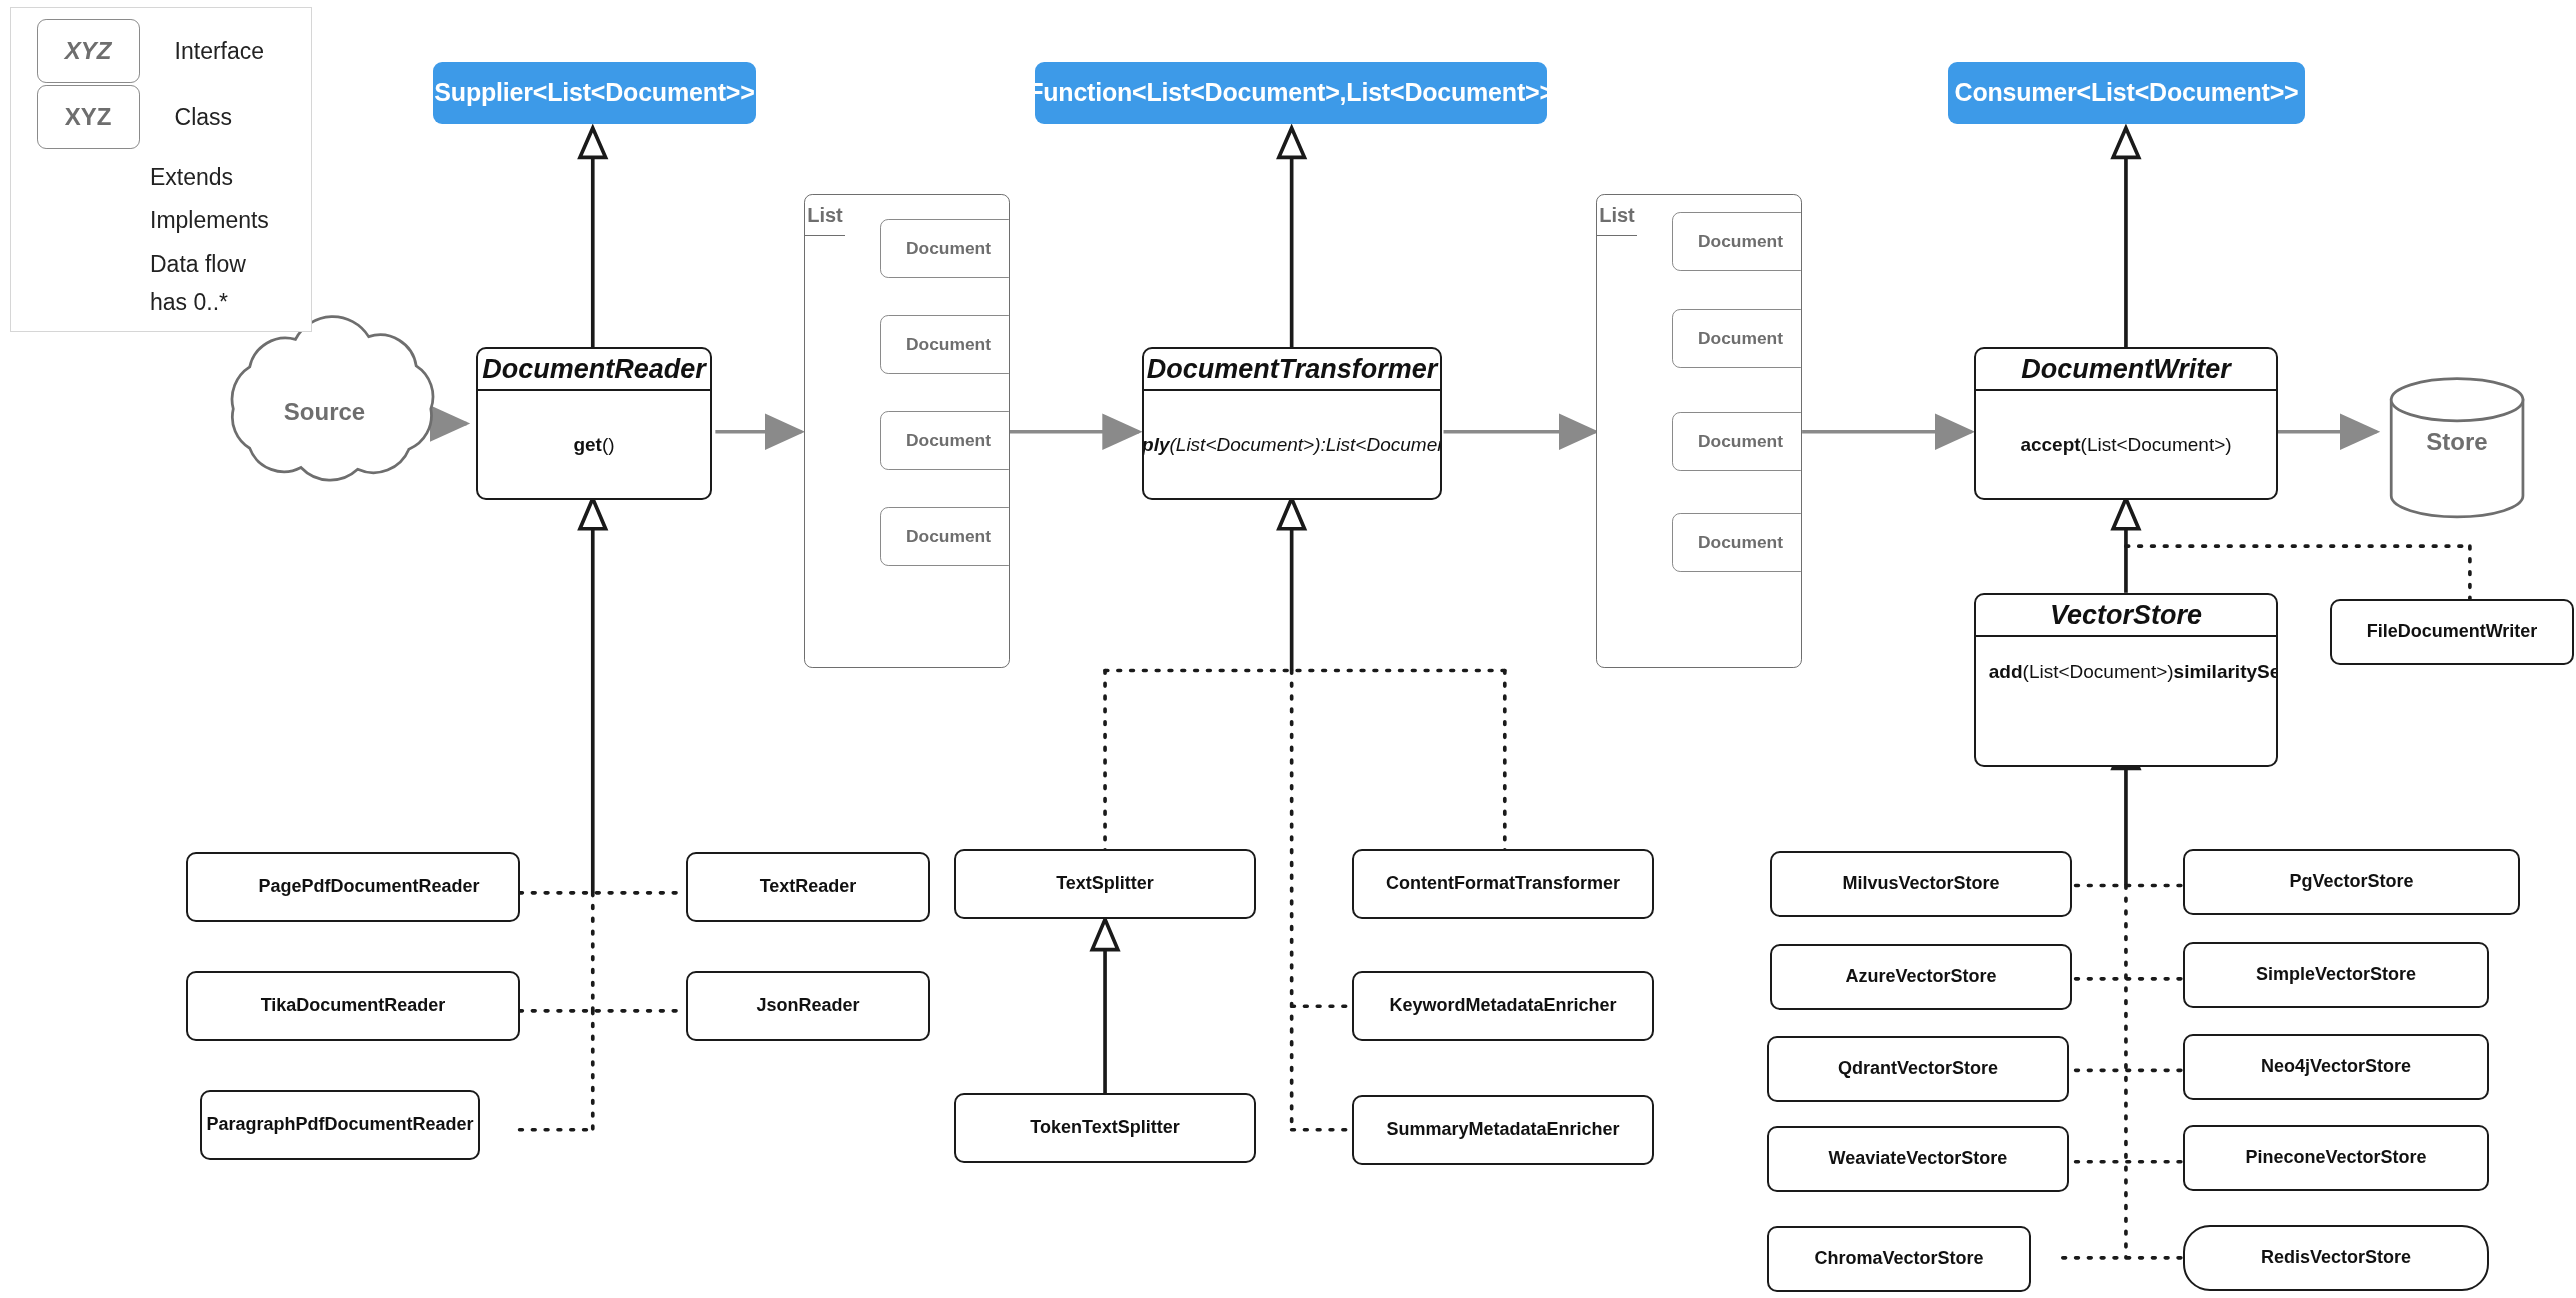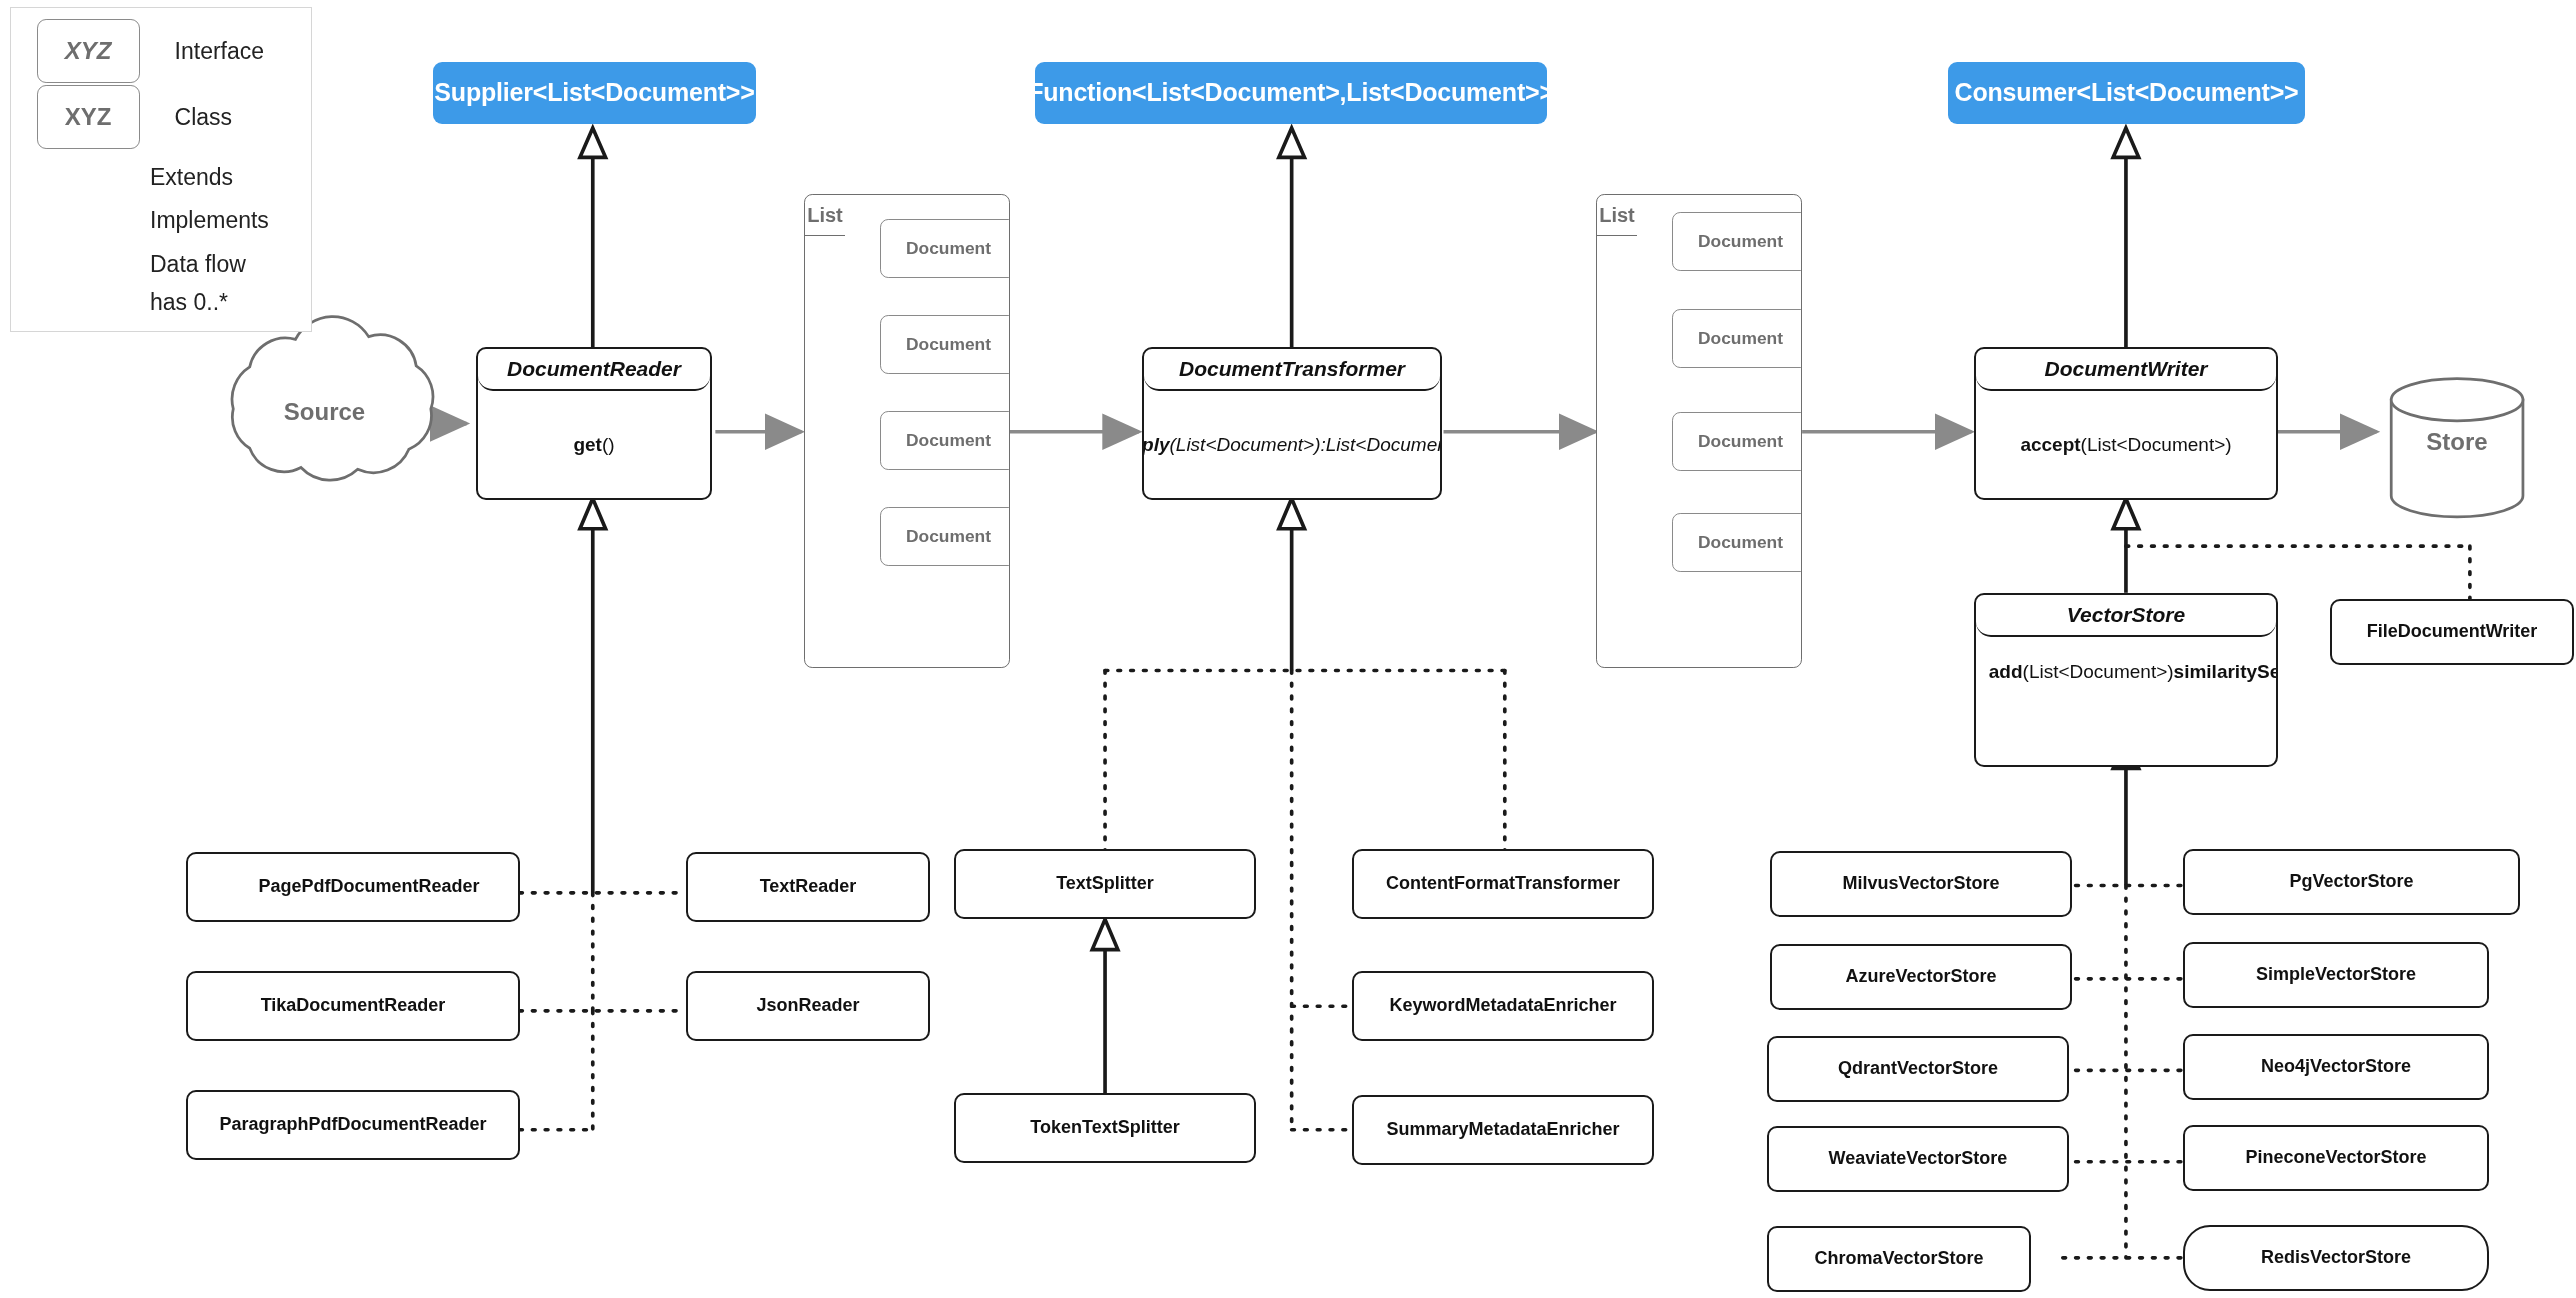--- a/index.html
+++ b/index.html
@@ -21,21 +21,21 @@
     text-align:center;line-height:1.1;
   }
 
   .uml{
     background:#ffffff;border:2.7px solid #1a1a1a;border-radius:10px;
     display:flex;flex-direction:column;overflow:hidden;
   }
   .uml-title{
     height:40px;flex:0 0 40px;border-bottom:2.7px solid #1a1a1a;
     display:flex;align-items:center;justify-content:center;
-    font-style:italic;font-weight:bold;font-size:21px;color:#111;border-radius:15px;
+    font-style:italic;font-weight:bold;font-size:27px;color:#111;
   }
   .uml-body{
     flex:1;display:flex;align-items:center;justify-content:center;
     font-size:19px;color:#111;text-align:left;padding:0 11px;line-height:1.35;
   }
   .uml-body.left{align-items:flex-start;justify-content:flex-start;text-align:left;padding:22px 12.8px 0 12.8px;}
   .uml-body b{font-weight:bold;}
   .uml-body .it{font-style:italic;font-weight:normal;}
   .uml-body .bit{font-style:italic;font-weight:bold;}
 
@@ -273,21 +273,21 @@
       <div class="doc" style="top:318px;">Document</div>
     </div>
   </div>
 
   <div class="node cls" style="left:186px;top:852px;width:334px;height:70px;padding-left:41px;">
     <span>PagePdfDocumentReader</span>
   </div>
   <div class="node cls" style="left:186px;top:971px;width:334px;height:70px;">
     <span>TikaDocumentReader</span>
   </div>
-  <div class="node cls" style="left:186px;top:1090px;width:334px;height:70px;">
+  <div class="node cls" style="left:200px;top:1090px;width:280px;height:70px;">
     <span>ParagraphPdfDocumentReader</span>
   </div>
   <div class="node cls" style="left:686px;top:852px;width:244px;height:70px;">
     <span>TextReader</span>
   </div>
   <div class="node cls" style="left:686px;top:971px;width:244px;height:70px;">
     <span>JsonReader</span>
   </div>
 
   <div class="node cls" style="left:954px;top:849px;width:302px;height:70px;">

